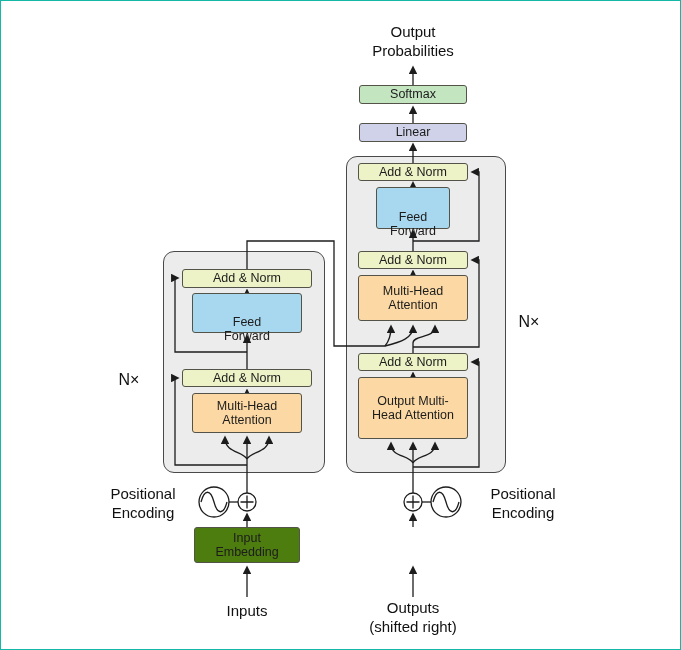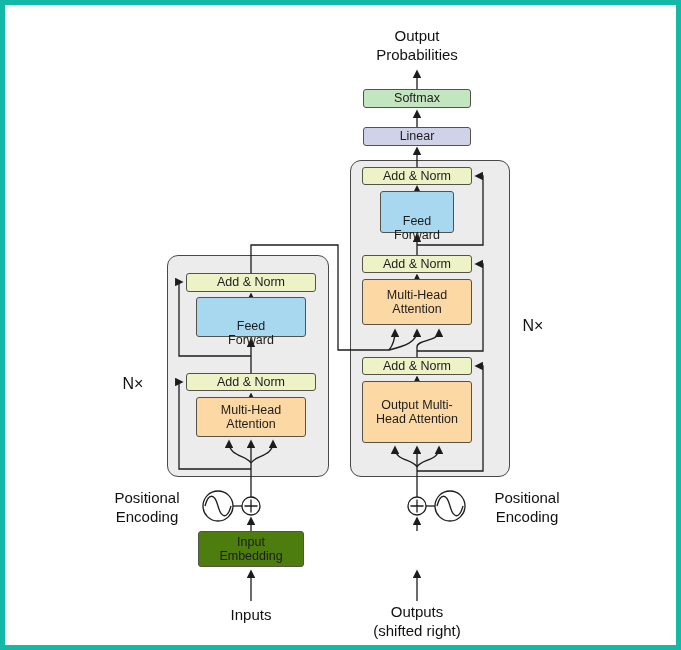--- a/index.html
+++ b/index.html
@@ -1,18 +1,18 @@
 <!DOCTYPE html>
 <html><head>
 <meta charset="utf-8">
 <style>
   html,body { margin:0; padding:0; background:#ffffff; }
   .canvas {
     position:relative; width:681px; height:650px;
-    background:#ffffff; border:5px solid #14b8a6; box-sizing:border-box;
+    background:#ffffff; border:1px solid #14b8a6; box-sizing:border-box;
     font-family:"Liberation Sans", sans-serif; overflow:hidden;
   }
   .container-block {
     position:absolute; background:#ececec;
     border:1.4px solid #494949; border-radius:11px; z-index:1;
   }
   .box {
     position:absolute; display:flex; align-items:center; justify-content:center;
     text-align:center; border:1px solid #54534a; border-radius:3px;
     font-size:12.5px; color:#1c1c1c; z-index:3; box-sizing:border-box;

